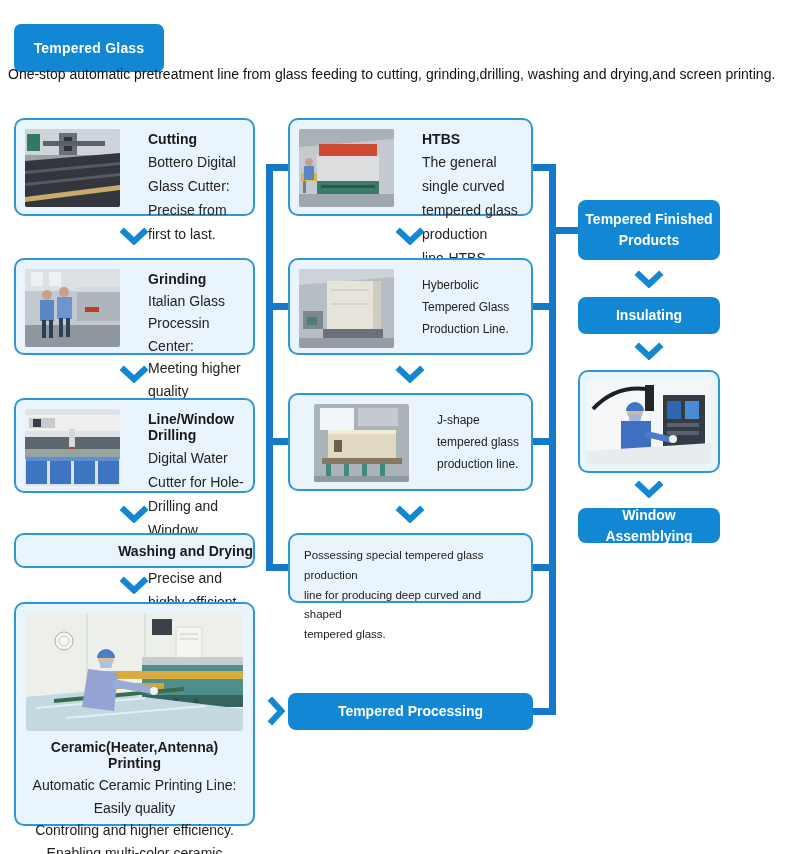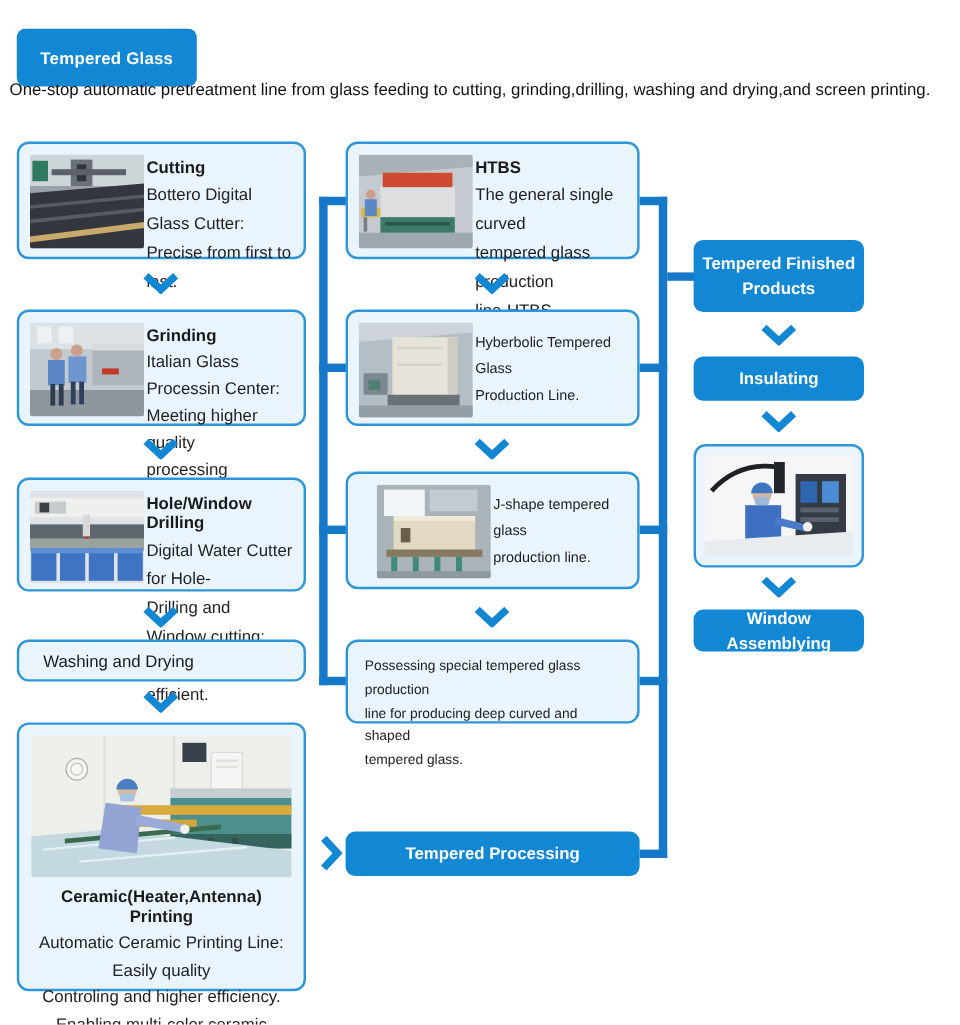--- a/index.html
+++ b/index.html
@@ -18,29 +18,29 @@
   .badge{
     background:var(--primary);color:#fff;border-radius:7px;
     display:flex;align-items:center;justify-content:center;
     font-size:14px;font-weight:bold;letter-spacing:.2px;
   }
   .subtitle{font-size:14px;color:#111;}
   .box{
     position:absolute;background:var(--fill);
     border:2px solid var(--border);border-radius:10px;box-sizing:border-box;
   }
-  .row{display:flex;gap:2px;padding:9px;}
+  .row{display:flex;gap:28px;padding:9px;}
   .photo{flex:none;border-radius:2px;display:block;}
   .txt{min-width:0;}
   .title{font-size:14px;font-weight:bold;color:#1a1a1a;margin:2px 0 3px;}
   .body{font-size:14px;color:#222;line-height:1.72;white-space:pre-line;}
   .body-lg{font-size:12px;line-height:1.85;padding-top:5px;}
   .center-label{
-    display:flex;align-items:center;justify-content:flex-start;
-    font-size:14px;font-weight:normal;color:#1a1a1a;text-align:center;padding-left:20px;
+    display:flex;align-items:center;justify-content:flex-end;
+    font-size:14px;font-weight:bold;color:#1a1a1a;text-align:center;padding-left:20px;
   }
   .solid{
     position:absolute;background:var(--primary);color:#fff;border-radius:8px;
     display:flex;align-items:center;justify-content:center;text-align:center;
     font-size:14px;font-weight:bold;line-height:1.5;white-space:pre-line;box-sizing:border-box;
   }
   .conn{position:absolute;background:var(--connector);}
   .chev{position:absolute;}
   .chev path{stroke:var(--primary);stroke-width:7;fill:none;}
   .stack{display:block;padding:9px 10px;text-align:center;}
@@ -135,21 +135,21 @@
       <rect x="44" y="20" width="6" height="18" fill="#d8d8d8"></rect>
       <circle cx="47" cy="40" r="2" fill="#c0392b"></circle>
       <rect y="40" width="95" height="10" fill="#9aa49f"></rect>
       <rect x="1" y="48" width="21" height="27" fill="#3f74c2"></rect>
       <rect x="25" y="48" width="21" height="27" fill="#3f74c2"></rect>
       <rect x="49" y="48" width="21" height="27" fill="#3f74c2"></rect>
       <rect x="73" y="48" width="21" height="27" fill="#3f74c2"></rect>
       <rect x="1" y="48" width="93" height="4" fill="#5d8fd6"></rect>
     </svg>
     <div class="txt">
-      <div class="title">Hole/Window Drilling</div>
+      <div class="title">Line/Window Drilling</div>
       <div class="body">Digital Water Cutter for Hole-
 Drilling and Window cutting:
 Precise and highly efficient.</div>
     </div>
   </div>
 
   <svg class="chev" style="left:119px;top:505px;" width="30" height="18" viewBox="0 0 34 20">
       <path d="M3 3 L17 16 L31 3"></path>
     </svg>
 

